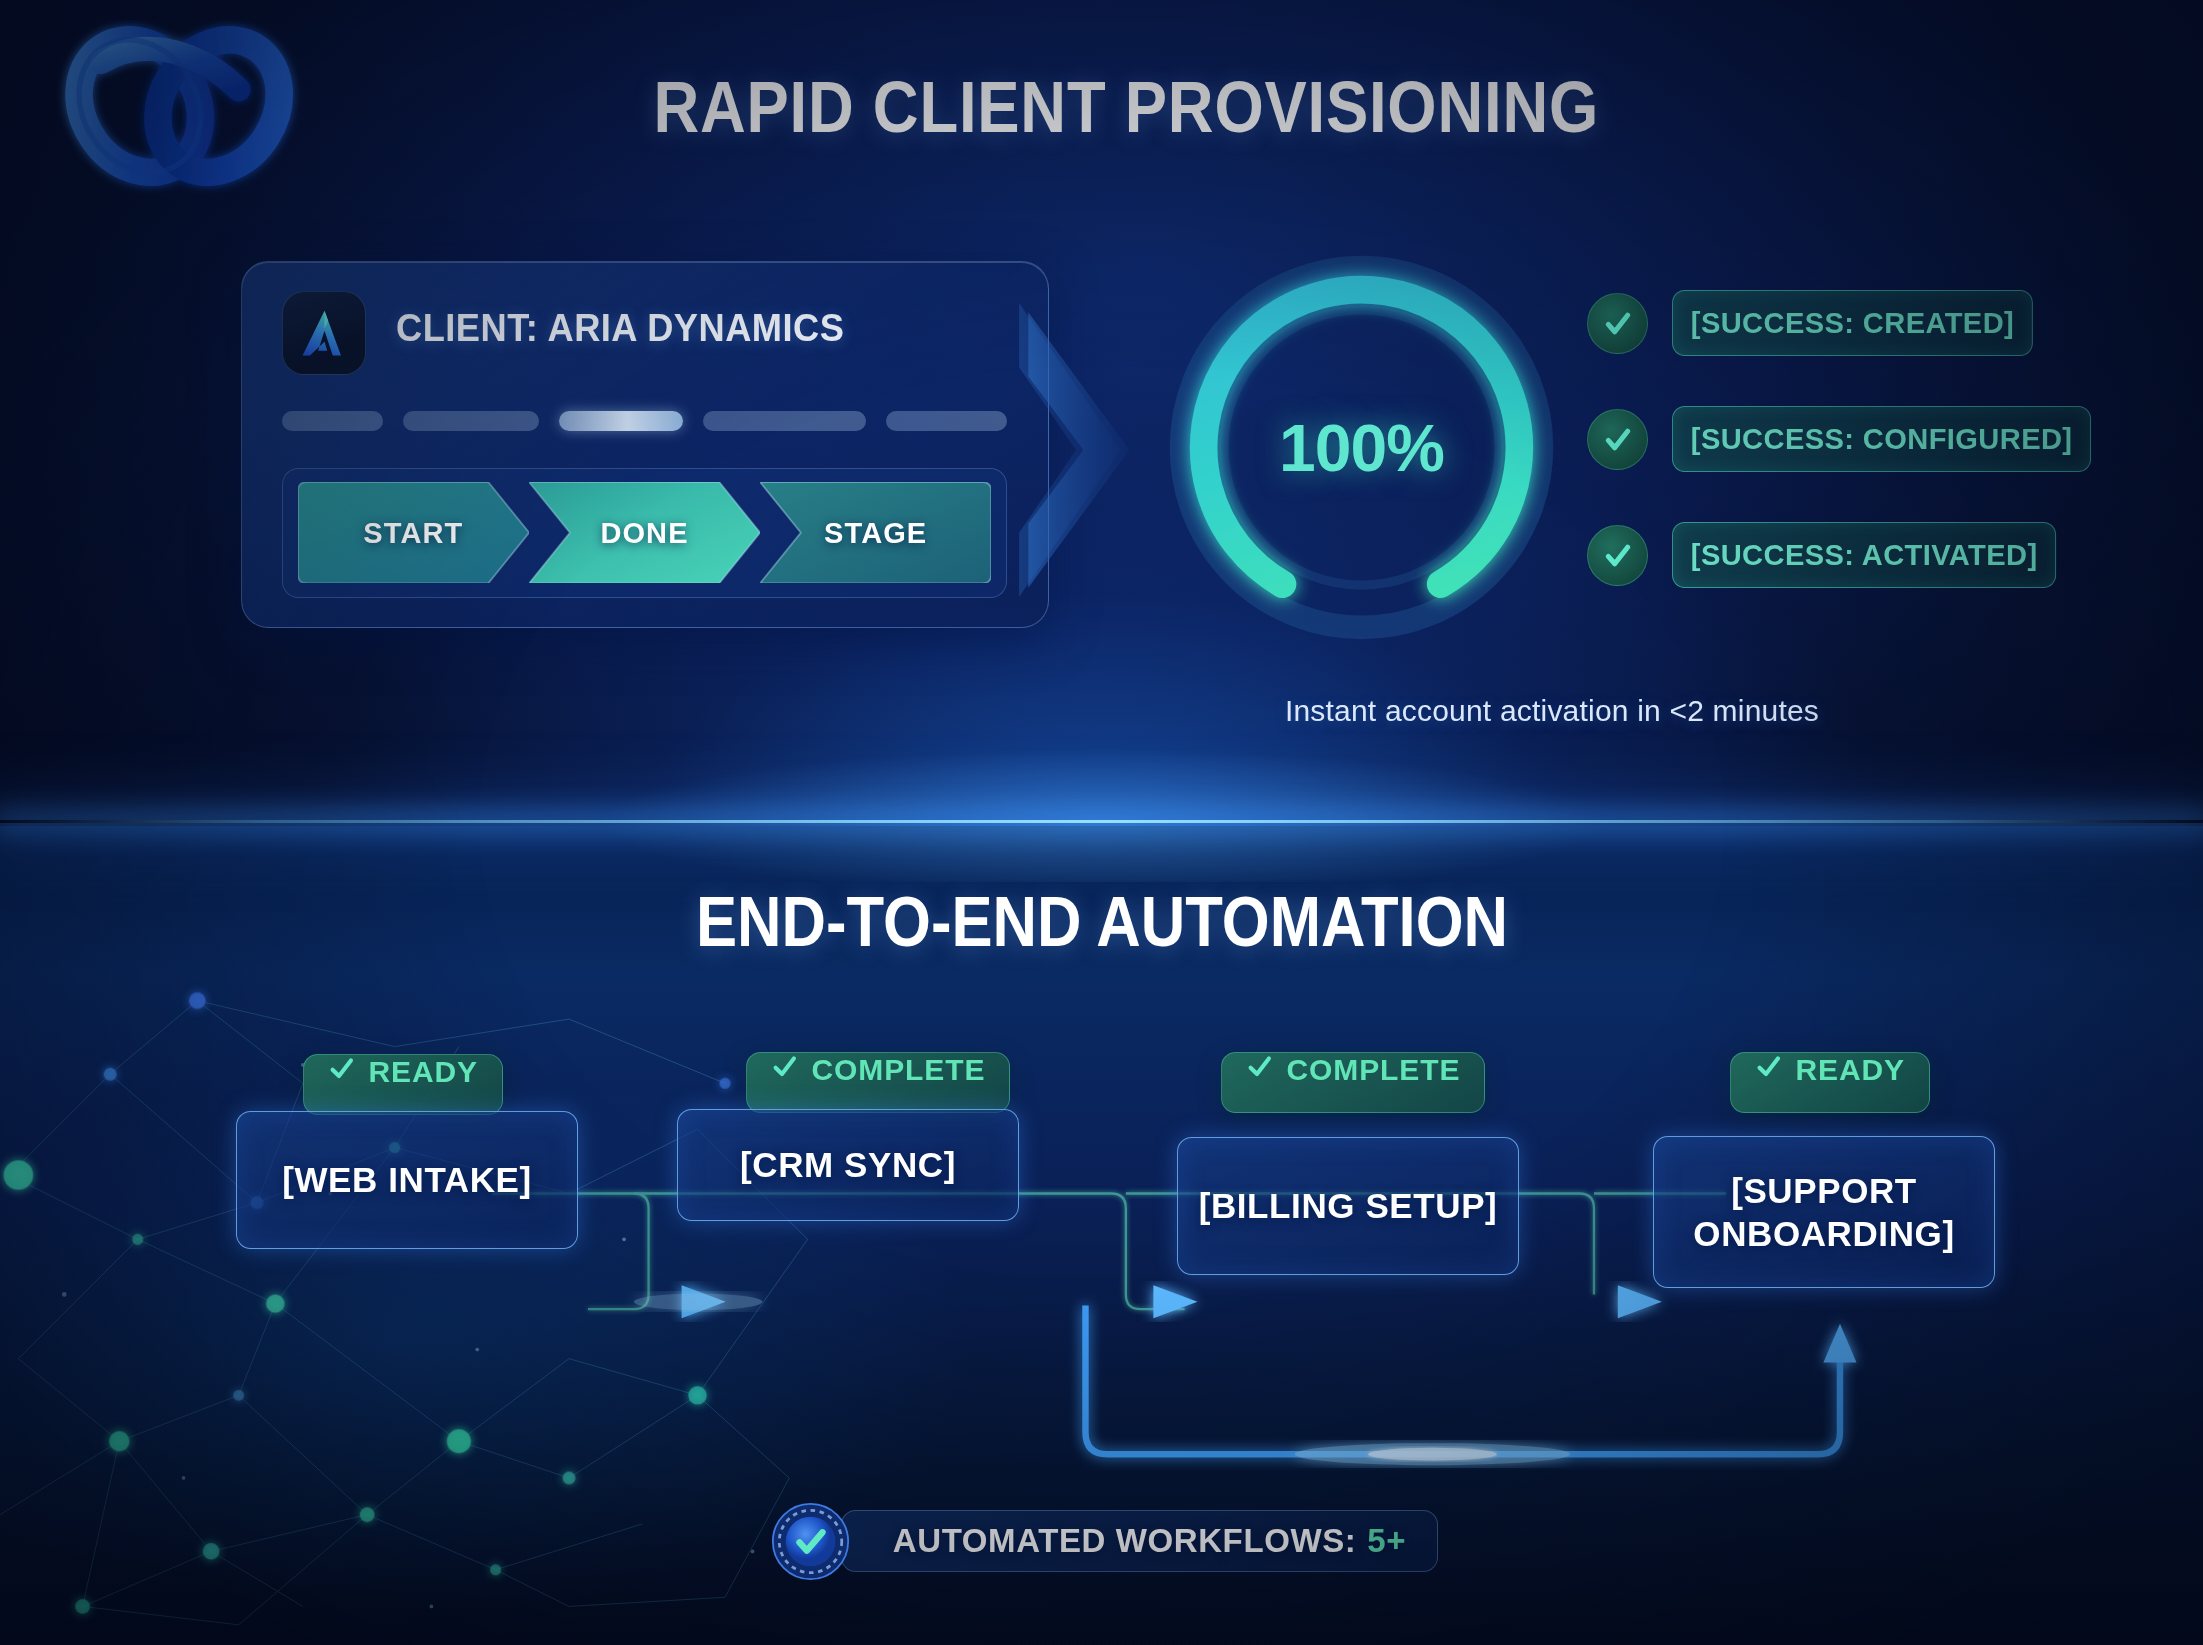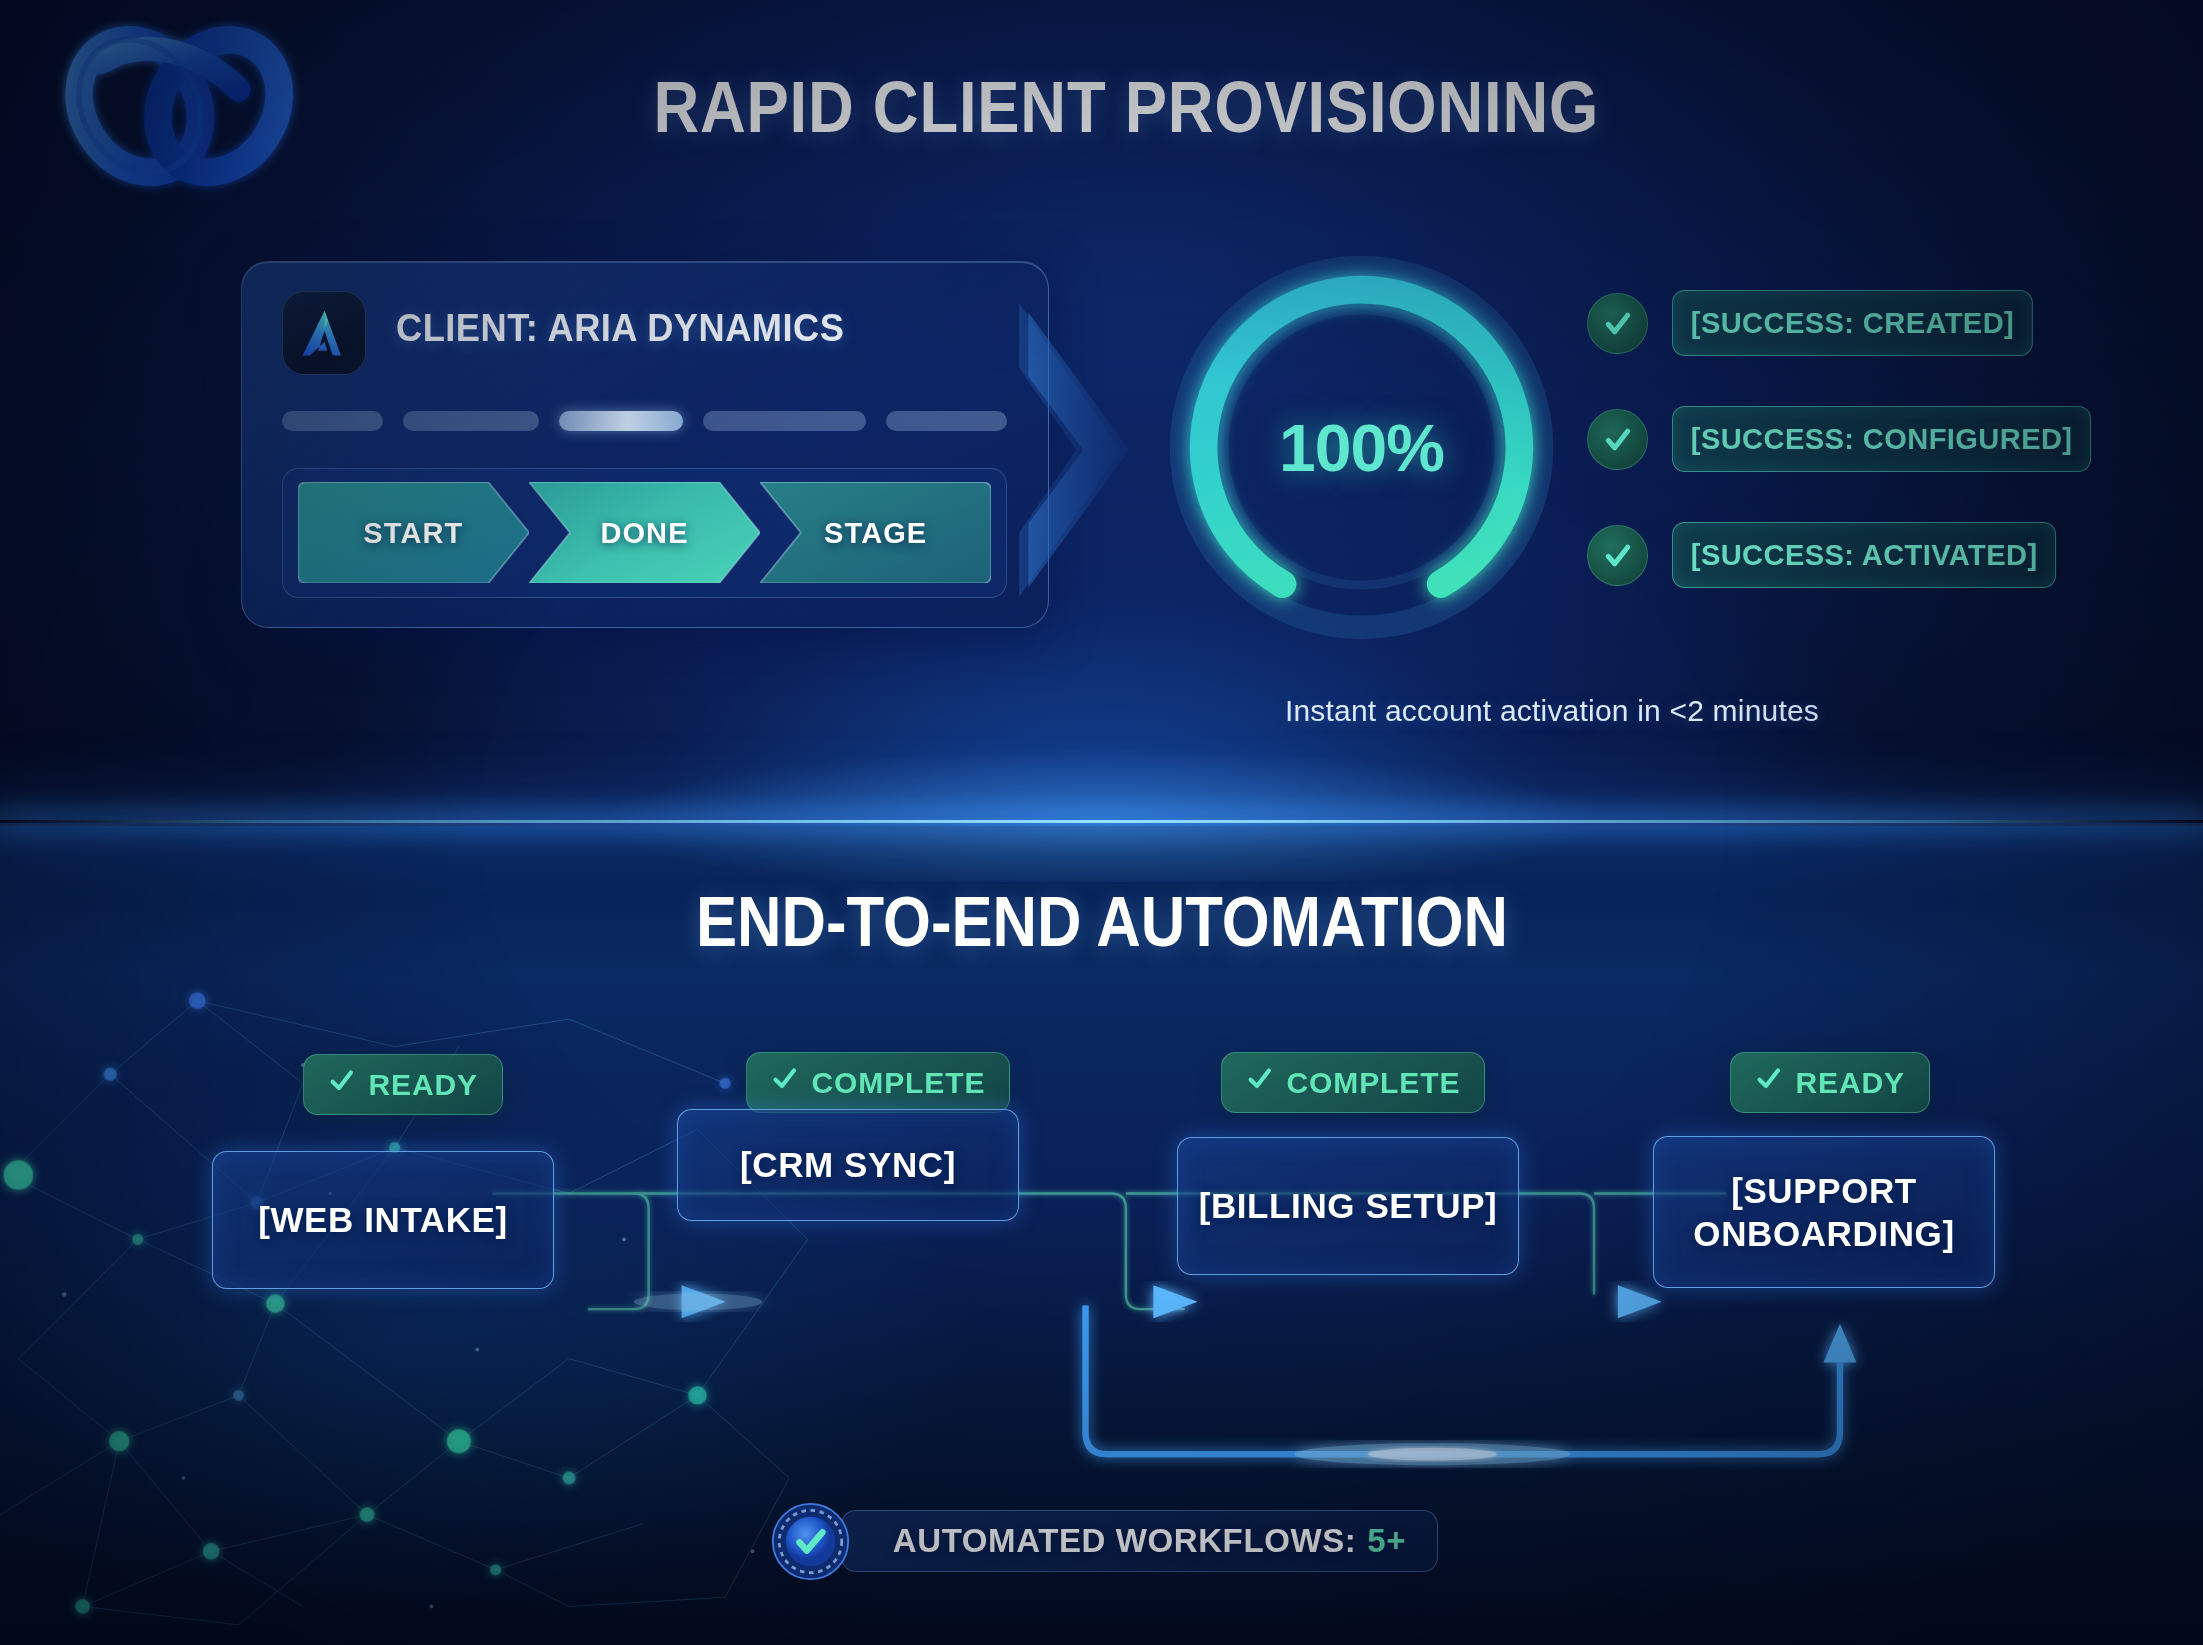--- a/index.html
+++ b/index.html
@@ -129,21 +129,21 @@
     position:absolute; left:1139px; top:694px; width:826px; text-align:center;
     color:#dbe8fb; font-size:30px; letter-spacing:0.2px;
     text-shadow:0 1.8px 11px rgba(40,90,180,.5);
   }
 
   
   #network { position:absolute; left:0; top:964px; width:826px; height:681px; pointer-events:none; }
   #flow { position:absolute; left:0; top:1065px; width:2204px; height:514px; }
 
   .wf-badge {
-    position:absolute; height:61px; display:flex; align-items:center; gap:13px; padding:0 24px;
+    position:absolute; height:61px; display:flex; align-items:flex-start; gap:13px; padding:0 24px;
     border-radius:14.7px;
     background: linear-gradient(150deg, rgba(34,110,92,.92), rgba(20,74,68,.88));
     border:0.9px solid rgba(95,220,185,.38);
     box-shadow:0 5.5px 22px rgba(0,40,40,.35);
     color:#62e5b6; font-size:30px; font-weight:700; letter-spacing:0.9px;
     white-space:nowrap;
   }
   .wf-node {
     position:absolute; border-radius:14.7px;
     background: linear-gradient(160deg, rgba(24,64,140,.58), rgba(11,35,92,.72));
@@ -480,21 +480,21 @@
 </div>
 
 <div id="vignette"></div>
 
 <div class="wf-badge" style="left: 303px; top: 1054px;">
     <span><svg width="27.5" height="27.5" viewBox="0 0 30 30">
         <path d="M5 16 L12 23 L25 6" fill="none" stroke="#5fe9c4" stroke-width="4.5" stroke-linecap="round" stroke-linejoin="round"></path>
       </svg></span>
     <span>READY</span>
   </div>
-<div class="wf-node" style="left: 212px; top: 1111px; width: 342px; height: 138px; margin-top: 40px;">
+<div class="wf-node" style="left: 236px; top: 1111px; width: 342px; height: 138px;">
     <span>[WEB INTAKE]</span>
   </div>
 <div class="wf-badge" style="left: 746px; top: 1052px;">
     <span><svg width="27.5" height="27.5" viewBox="0 0 30 30">
         <path d="M5 16 L12 23 L25 6" fill="none" stroke="#5fe9c4" stroke-width="4.5" stroke-linecap="round" stroke-linejoin="round"></path>
       </svg></span>
     <span>COMPLETE</span>
   </div>
 <div class="wf-node" style="left: 677px; top: 1109px; width: 342px; height: 112px;">
     <span>[CRM SYNC]</span>

